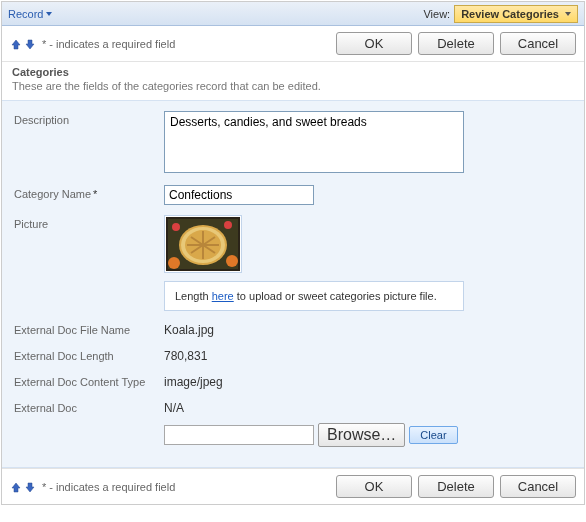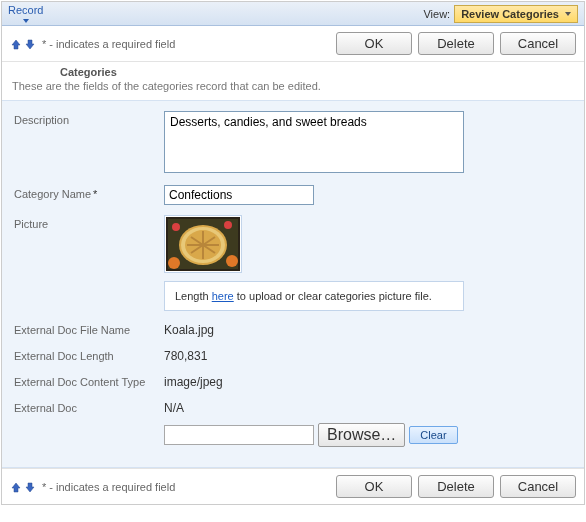--- a/index.html
+++ b/index.html
@@ -1,31 +1,31 @@
 <!DOCTYPE html>
 <html><head>
 <meta charset="utf-8">
 <style>
 * { box-sizing: border-box; margin: 0; padding: 0; }
 body { font-family: Tahoma, Arial, sans-serif; font-size: 11px; color: #333; background: #fff; width: 586px; }
 .container { border: 1px solid #ccc; width: 584px; margin: 1px; }
 .topbar { background: linear-gradient(#eaf0f8, #d5e2f2); border-bottom: 1px solid #a9c0de; height: 24px; display: flex; align-items: center; padding: 0 6px; }
-.record-menu { color: #2a5db0; font-weight: normal; cursor: pointer; display: flex; align-items: center; gap: 3px; flex-direction: column; }
+.record-menu { color: #2a5db0; font-weight: normal; cursor: pointer; display: flex; align-items: center; gap: 3px; }
 .caret { width: 0; height: 0; border-left: 3px solid transparent; border-right: 3px solid transparent; border-top: 4px solid #2a5db0; }
 .caret-dark { border-top-color: #555; }
 .spacer { flex: 1; }
 .view-label { color: #333; margin-right: 4px; }
 .view-select { background: linear-gradient(#ffe8a6, #ffd968); border: 1px solid #c9a94a; padding: 2px 6px; display: flex; align-items: center; gap: 6px; cursor: pointer; font-weight: bold; color: #3a362a; }
 .actionbar { padding: 6px 8px; display: flex; align-items: center; border-bottom: 1px solid #e3e3e3; }
 .arrow-up, .arrow-down { width: 12px; height: 12px; display: inline-block; margin-right: 2px; cursor: pointer; }
 .arrow-up svg, .arrow-down svg { width: 12px; height: 12px; }
 .required-note { color: #666; margin-left: 4px; }
 .btn { background: linear-gradient(#fdfdfd,#e6e6e6); border: 1px solid #9a9a9a; border-radius: 3px; padding: 3px 0; width: 76px; text-align: center; cursor: pointer; font-size: 13px; color: #333; margin-left: 6px; }
 .section-head { padding: 4px 10px 2px; }
-.section-title { font-weight: bold; color: #555; font-size: 11px; margin-left: 48px; }
+.section-title { font-weight: bold; color: #555; font-size: 11px; }
 .section-desc { color: #777; margin-top: 2px; }
 .form-area { background: #eef4fb; border-top: 1px solid #d5e2f2; border-bottom: 1px solid #d5e2f2; padding: 10px 12px; margin-top: 6px; }
 .row { display: flex; margin-bottom: 10px; align-items: flex-start; }
 .label { width: 150px; color: #666; padding-top: 3px; }
 .req-star { color: #333; margin-left: 2px; }
 .value { flex: 1; color: #333; }
 .text-input { border: 1px solid #7f9db9; padding: 2px 4px; font-family: inherit; font-size: 12px; width: 150px; background: #fff; }
 .textarea { border: 1px solid #7f9db9; padding: 3px 5px; font-family: inherit; font-size: 12px; width: 300px; height: 62px; background: #fff; resize: none; overflow-y: scroll; }
 .pic-thumb { border: 1px solid #c2d4ea; background: #fff; width: 78px; height: 58px; display: flex; align-items: center; justify-content: center; cursor: pointer; }
 .upload-box { border: 1px solid #c2d4ea; background: #fff; padding: 8px 10px; margin-top: 8px; width: 300px; color: #333; }
@@ -106,21 +106,21 @@
             <ellipse cx="37" cy="28" rx="22" ry="18" fill="#e8c878"></ellipse>
             <ellipse cx="37" cy="28" rx="18" ry="15" fill="#d9a84a"></ellipse>
             <path d="M25 20 L49 36 M49 20 L25 36 M37 14 L37 42 M21 28 L53 28" stroke="#b8863a" stroke-width="2"></path>
             <circle cx="8" cy="46" r="6" fill="#e07828"></circle>
             <circle cx="66" cy="44" r="6" fill="#e07828"></circle>
             <circle cx="62" cy="8" r="4" fill="#d84040"></circle>
             <circle cx="10" cy="10" r="4" fill="#d84040"></circle>
           </svg>
         </div>
         <div class="upload-box">
-          <span>Length </span><a>here</a><span> to upload or clear categories picture file.</span>
+          <span>Length </span><a>here</a><span> to upload or sweet categories picture file.</span>
         </div>
       </div>
     </div>
 
     <div class="row">
       <div class="label">External Doc File Name</div>
       <div class="value static-val">Koala.jpg</div>
     </div>
 
     <div class="row">

